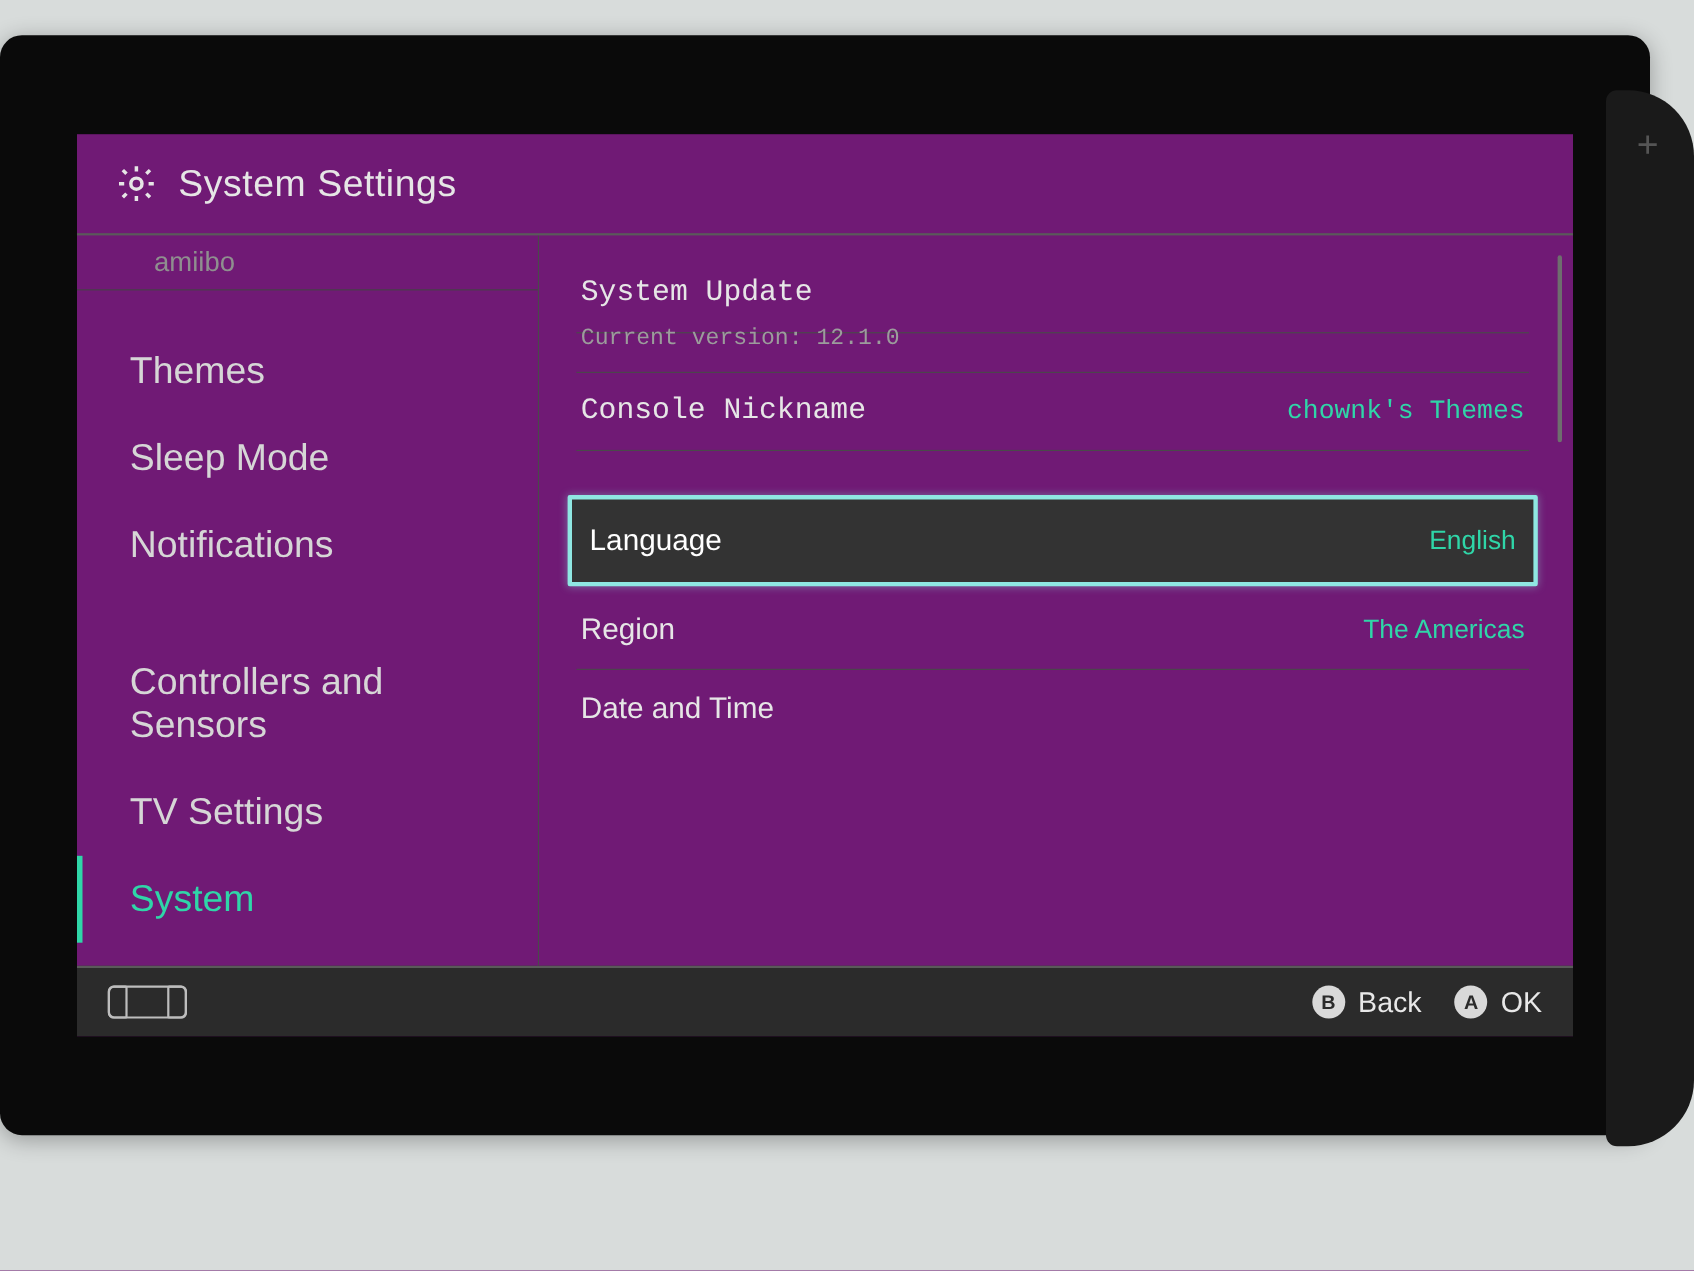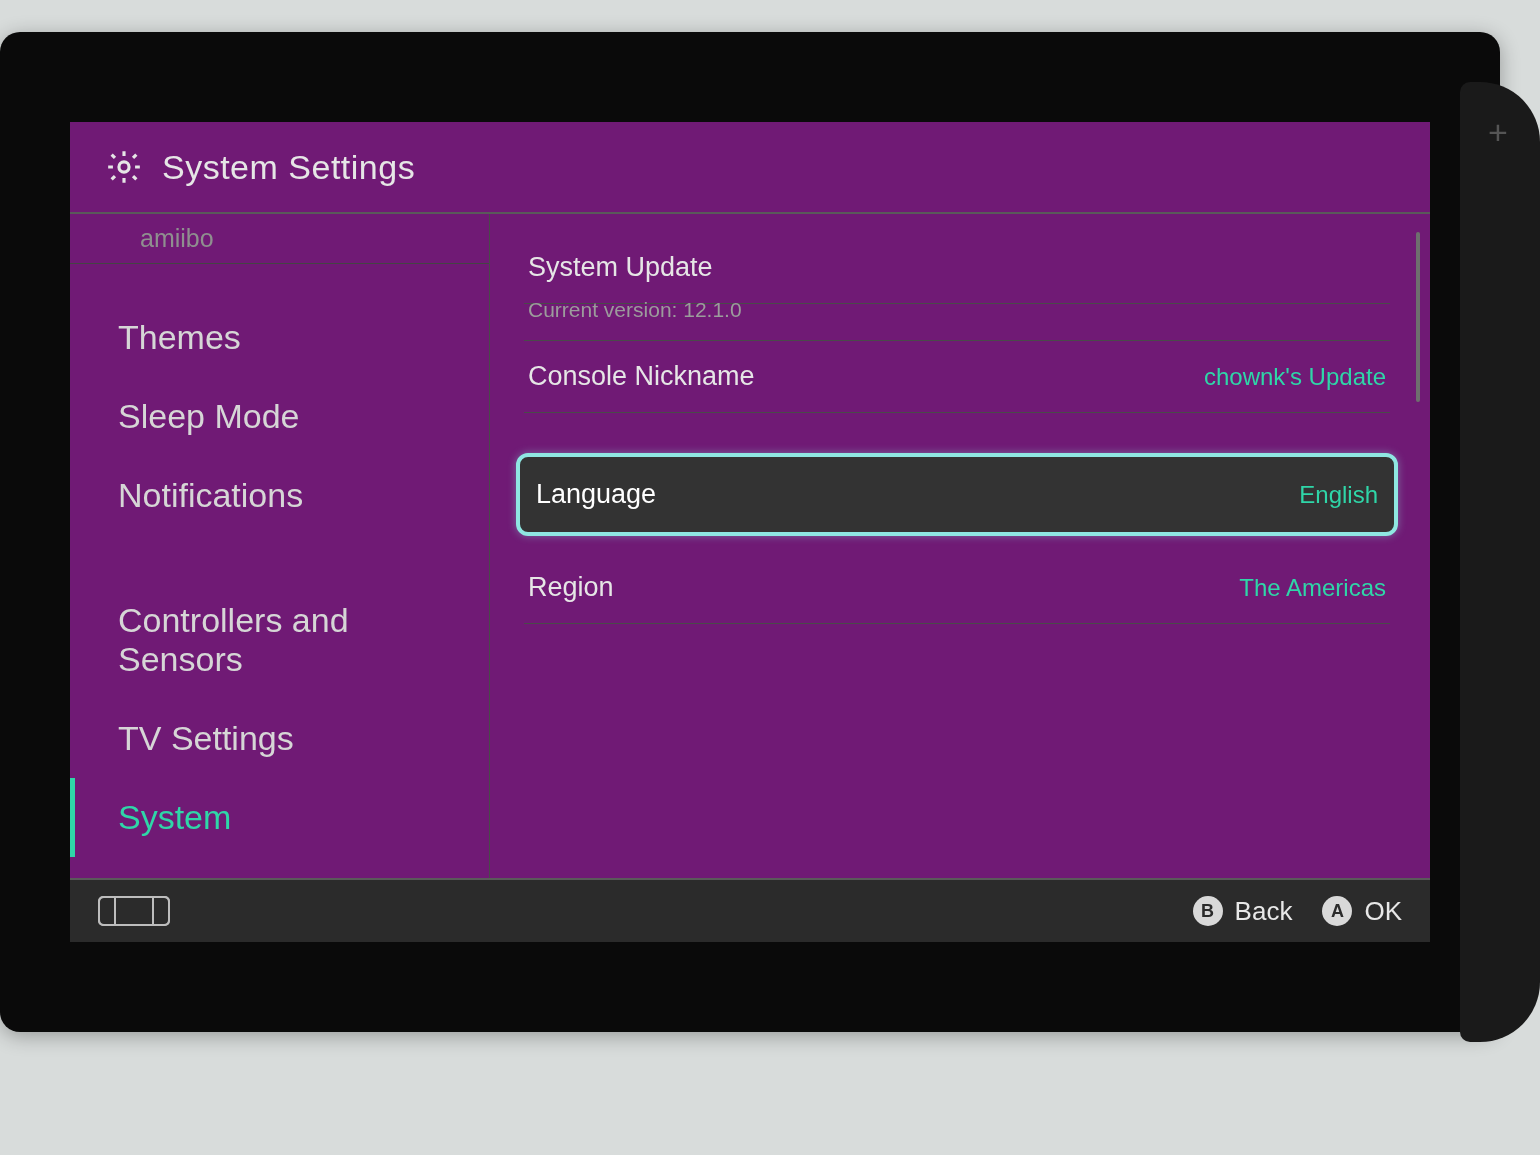--- a/index.html
+++ b/index.html
@@ -84,27 +84,27 @@
     padding: 20px 4px 20px 4px;
     display: flex; justify-content: space-between; align-items: center;
     font-size: 27px;
   }
   .row .value { color: #2fd6a8; font-size: 24px; }
   .sub {
     color: #9c9c9c; font-size: 21px;
     padding: 0 4px 18px 4px; margin-top: -6px;
     border-bottom: 1px solid #4a4a4a;
   }
-  .group { margin-bottom: 40px; }
+  .group { margin-bottom: 40px; font-family: Liberation Mono, monospace; }
   .row.highlight {
     border: 4px solid #8fe7e2;
-    border-radius: 12px;
+    border-radius: 2px;
     background: #333333;
     padding: 22px 16px;
-    margin: 4px -8px 16px -8px;
+    margin: 4px -8px 4px -8px;
     box-shadow: 0 0 8px rgba(143,231,226,.4);
   }
   .row.highlight .label { color: #fff; }
   .last-sub { color: #9c9c9c; font-size: 21px; padding: 10px 4px 0 4px; }
   .footer {
     height: 64px;
     border-top: 2px solid #5a5a5a;
     display: flex; align-items: center;
     padding: 0 28px;
     background: #2b2b2b;
@@ -165,31 +165,34 @@
       <div class="content">
         <div class="scrollbar"></div>
 
         <div class="group">
           <div class="row">
             <span class="label">System Update</span>
           </div>
           <div class="sub">Current version: 12.1.0</div>
           <div class="row">
             <span class="label">Console Nickname</span>
-            <span class="value">chownk's Update</span>
+            <span class="value">chownk's Themes</span>
           </div>
         </div>
 
         <div class="row highlight">
           <span class="label">Language</span>
           <span class="value">English</span>
         </div>
         <div class="row">
           <span class="label">Region</span>
           <span class="value">The Americas</span>
+        </div>
+        <div class="row" style="border-bottom:none">
+          <span class="label">Date and Time</span>
         </div>
       </div>
     </div>
 
     <div class="footer">
       <div class="controllers-icon"></div>
       <div class="footer-spacer"></div>
       <div class="hint">
         <span class="btn">B</span>
         <span>Back</span>

